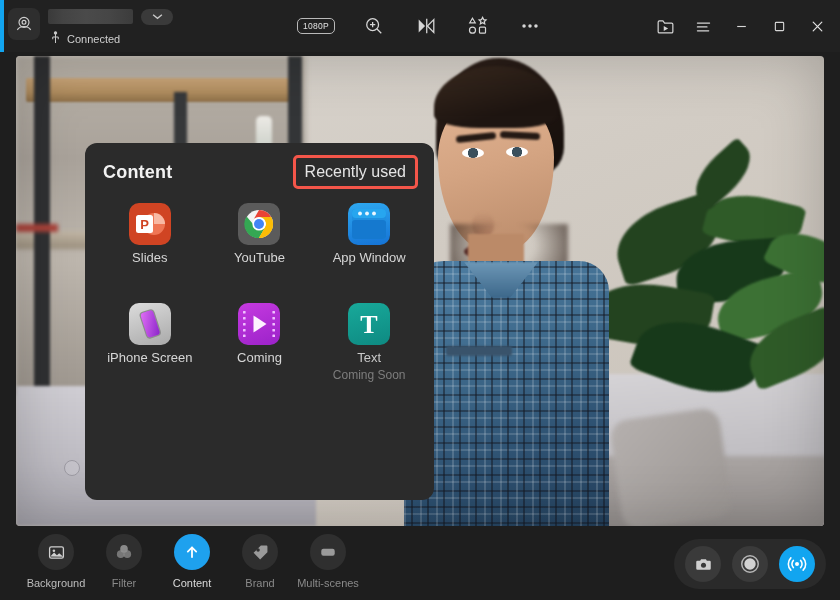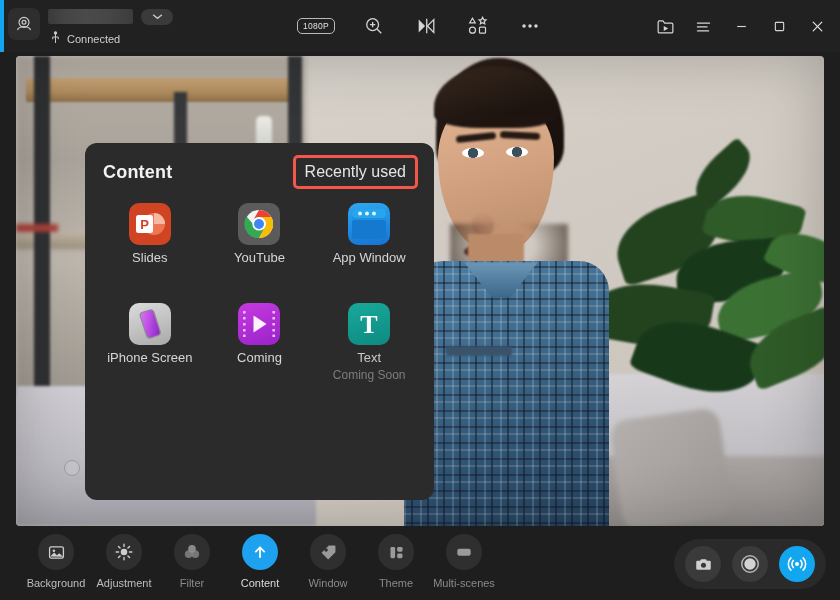--- a/index.html
+++ b/index.html
@@ -572,29 +572,20 @@
       <div class="tool-circle">
         <svg width="19" height="19" viewBox="0 0 22 22" fill="none" stroke="#cfcfcf" stroke-width="1.5">
           <rect x="3" y="4.5" width="16" height="13" rx="2"></rect>
           <circle cx="8" cy="9" r="1.5" fill="#cfcfcf" stroke="none"></circle>
           <path d="M3.8 15.5l4.4-4.6 3.3 3.3 2.6-2.4 4.7 4.2" fill="#cfcfcf" stroke="none"></path>
         </svg>
       </div>
       <div class="tool-label">Background</div>
     </div>
 
-    <div class="tool">
-      <div class="tool-circle">
-        <svg width="20" height="20" viewBox="0 0 22 22" fill="none" stroke="#cfcfcf" stroke-width="1.5" stroke-linecap="round">
-          <circle cx="11" cy="11" r="3.6" fill="#cfcfcf" stroke="none"></circle>
-          <path d="M11 2.4v2.6M11 17v2.6M2.4 11H5M17 11h2.6M4.9 4.9l1.8 1.8M15.3 15.3l1.8 1.8M17.1 4.9l-1.8 1.8M6.7 15.3l-1.8 1.8"></path>
-        </svg>
-      </div>
-      <div class="tool-label">Adjustment</div>
-    </div>
 
     <div class="tool dim">
       <div class="tool-circle">
         <svg width="20" height="20" viewBox="0 0 22 22" fill="#8f8f8f">
           <circle cx="11" cy="7.6" r="4.2" opacity=".95"></circle>
           <circle cx="7.4" cy="13.4" r="4.2" opacity=".75"></circle>
           <circle cx="14.6" cy="13.4" r="4.2" opacity=".75"></circle>
         </svg>
       </div>
       <div class="tool-label">Filter</div>
@@ -610,33 +601,23 @@
       <div class="tool-label">Content</div>
     </div>
 
     <div class="tool dim">
       <div class="tool-circle">
         <svg width="19" height="19" viewBox="0 0 22 22" fill="#9a9a9a">
           <path d="M11.4 3H18a1 1 0 011 1v6.6L10.6 19 3 11.4z"></path>
           <circle cx="8.2" cy="8.2" r="2" fill="#2f2f2f"></circle>
         </svg>
       </div>
-      <div class="tool-label">Window</div>
-    </div>
-
-    <div class="tool dim">
-      <div class="tool-circle">
-        <svg width="19" height="19" viewBox="0 0 22 22" fill="#9a9a9a">
-          <rect x="4" y="4.6" width="5.4" height="13" rx="1.6"></rect>
-          <rect x="11.8" y="4.6" width="6.2" height="5.4" rx="1.6"></rect>
-          <rect x="11.8" y="12.2" width="6.2" height="5.4" rx="1.6"></rect>
-        </svg>
-      </div>
-      <div class="tool-label">Theme</div>
-    </div>
+      <div class="tool-label">Brand</div>
+    </div>
+
 
     <div class="tool dim">
       <div class="tool-circle">
         <svg width="20" height="20" viewBox="0 0 22 22" fill="#9a9a9a">
           <rect x="3.6" y="7.4" width="14.8" height="7.6" rx="2.4"></rect>
         </svg>
       </div>
       <div class="tool-label">Multi-scenes</div>
     </div>
 

